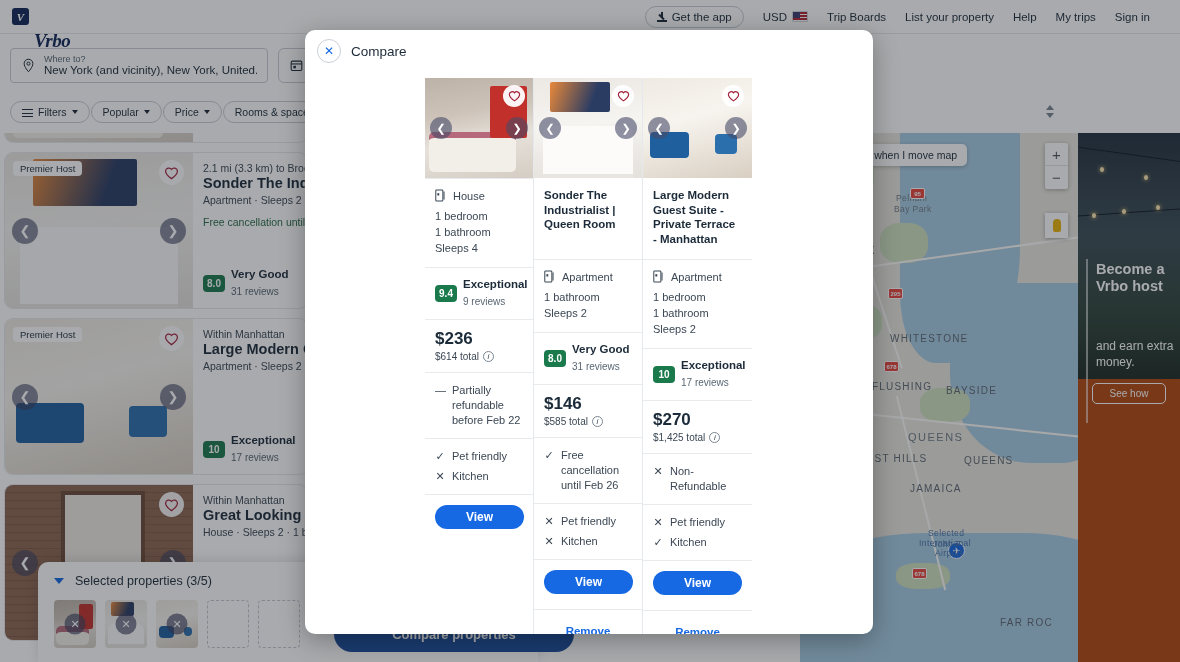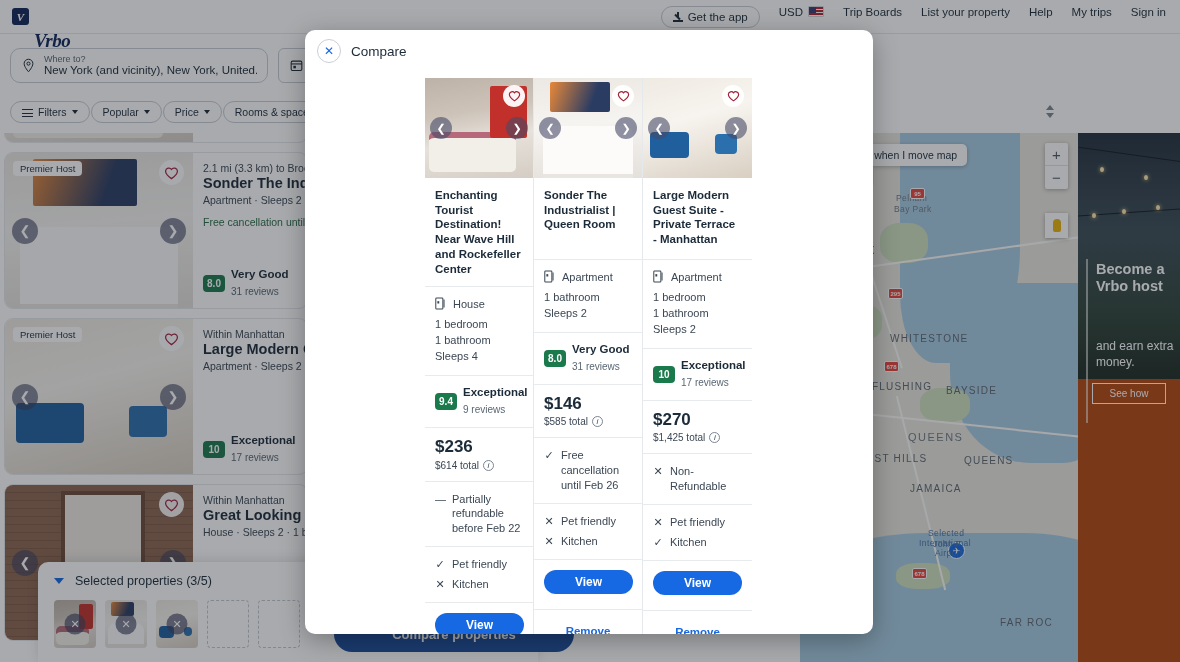--- a/index.html
+++ b/index.html
@@ -25,21 +25,21 @@
   .brand-mark {
     width:17px; height:17px; border-radius:3px; background:#0f2557;
     display:flex; align-items:center; justify-content:center;
     color:#fff; font-size:11px; font-weight:700; font-style:italic;
     font-family:"Liberation Serif", serif;
   }
   .brand-text {
     font-family:"Liberation Serif", serif; font-style:italic;
     font-weight:700; font-size:19px; color:#0f2557; letter-spacing:-.4px;margin-top:48px;
   }
-  .nav-right { margin-left:auto; display:flex; align-items:flex-start; gap:19px; padding-right:14px; font-size:11.5px; }
+  .nav-right { margin-left:auto; display:flex; align-items:center; gap:19px; padding-right:30px; font-size:11.5px; }
   .nav-right .nav-link { color:#1c2b39; white-space:nowrap; }
   .get-app {
     display:flex; align-items:center; gap:5px;
     border:1px solid #c9ced6; border-radius:16px; padding:4px 11px;
     font-size:11.5px;
   }
   .dl-icon { width:10px; height:10px; display:inline-block; position:relative; }
   .dl-icon:before { content:""; position:absolute; left:4px; top:0; width:2px; height:6px; background:#1c2b39; }
   .dl-icon:after { content:""; position:absolute; left:1.5px; top:4px; width:7px; height:2px;
       background:#1c2b39; transform:rotate(45deg); }
@@ -48,21 +48,21 @@
   .flag {
     width:16px; height:11px; border-radius:1px; overflow:hidden; position:relative;
     background: repeating-linear-gradient(to bottom, #b22234 0 1.6px, #fff 1.6px 3.2px);
     border:.5px solid #d4d8de;
   }
   .flag:before { content:""; position:absolute; left:0; top:0; width:7px; height:6px; background:#3c3b6e; }
 
   
   .searchrow { position:absolute; top:48px; left:10px; display:flex; gap:10px; align-items:center; }
   .where-box {
-    width:258px; height:35px; border:1px solid #c9ced6; border-radius:10px;
+    width:258px; height:35px; border:1px solid #c9ced6; border-radius:4px;
     display:flex; align-items:center; gap:8px; padding:0 10px; background:#fff;
   }
   .pin-icon { width:15px; height:15px; flex:none; }
   .where-texts { display:flex; flex-direction:column; line-height:1.15; overflow:hidden; }
   .where-label { font-size:9px; color:#596774; }
   .where-value { font-size:11.5px; color:#1c2b39; white-space:nowrap; }
   .date-box {
     width:36px; height:35px; border:1px solid #c9ced6; border-radius:6px;
     display:flex; align-items:center; justify-content:center; background:#fff;
   }
@@ -200,21 +200,21 @@
   .adrail { position:absolute; top:133px; right:0; width:102px; bottom:0; background:#b4480f; overflow:hidden; }
   .ad-photo { position:absolute; top:0; left:0; right:0; height:246px;
       background:linear-gradient(180deg,#24303e 0%,#3c4d56 40%,#2f4338 75%,#1e2b23 100%); }
   .ad-dot { position:absolute; width:4px; height:5px; border-radius:50%; background:#ffe9b0; box-shadow:0 0 4px #ffd77a; }
   .ad-wire { position:absolute; height:1px; background:#121a22; }
   .ad-body { position:absolute; top:246px; left:0; right:0; bottom:0; background:#b4480f; }
   .ad-rule { position:absolute; left:8px; top:126px; width:1.5px; height:164px; background:rgba(255,255,255,.55); }
   .ad-h { position:absolute; left:18px; top:128px; width:78px; color:#fff; font-size:14.5px; font-weight:700; line-height:1.18; }
   .ad-p { position:absolute; left:18px; top:186px; width:80px; color:#fff; font-size:12px; line-height:1.32;margin-top:20px; }
   .ad-btn { position:absolute; left:14px; top:250px; width:74px; height:21px; border:1px solid #fff;
-     border-radius:0; color:#fff; font-size:10px; display:flex; align-items:center; justify-content:center; }
+     border-radius:5px; color:#fff; font-size:10px; display:flex; align-items:center; justify-content:center; }
 
   
   .tray {
     position:absolute; left:38px; bottom:0; width:500px; height:100px;
     background:#fff; border-radius:10px 10px 0 0; box-shadow:0 -2px 12px rgba(0,0,0,.13);
     padding:12px 16px;
   }
   .tray-head { display:flex; align-items:center; gap:11px; }
   .chev-down { width:0;height:0;border-left:5px solid transparent;border-right:5px solid transparent;border-top:6px solid #1668e3; }
   .tray-title { font-size:12.5px; color:#1c2b39; }
@@ -572,23 +572,20 @@
         <div class="c-photo">
           <div class="ph ph-bed1"></div>
           <div class="c-heart">
             <svg width="13" height="12" viewBox="0 0 24 22">
               <path d="M12 20S2.5 13.5 2.5 7.8A5.3 5.3 0 0112 5.2a5.3 5.3 0 019.5 2.6C21.5 13.5 12 20 12 20z" fill="none" stroke="#a2233c" stroke-width="2.2"></path>
             </svg>
           </div>
           <div class="c-arrow l">❮</div>
           <div class="c-arrow r">❯</div>
         </div>
-        <div class="c-sec title">
-          <div class="c-name">Enchanting Tourist Destination! Near Wave Hill and Rockefeller Center</div>
-        </div>
         <div class="c-sec">
           <div class="c-type">
             <svg class="home-icon" viewBox="0 0 14 16">
               <rect x="1" y="1" width="9" height="14" rx="1" fill="none" stroke="#3b4754" stroke-width="1.3"></rect>
               <rect x="3" y="5" width="2.4" height="3" fill="#3b4754"></rect>
               <path d="M11.5 3v10" stroke="#3b4754" stroke-width="1.3"></path>
             </svg>
             <span>House</span>
           </div>
           <div style="margin-top:7px;">

